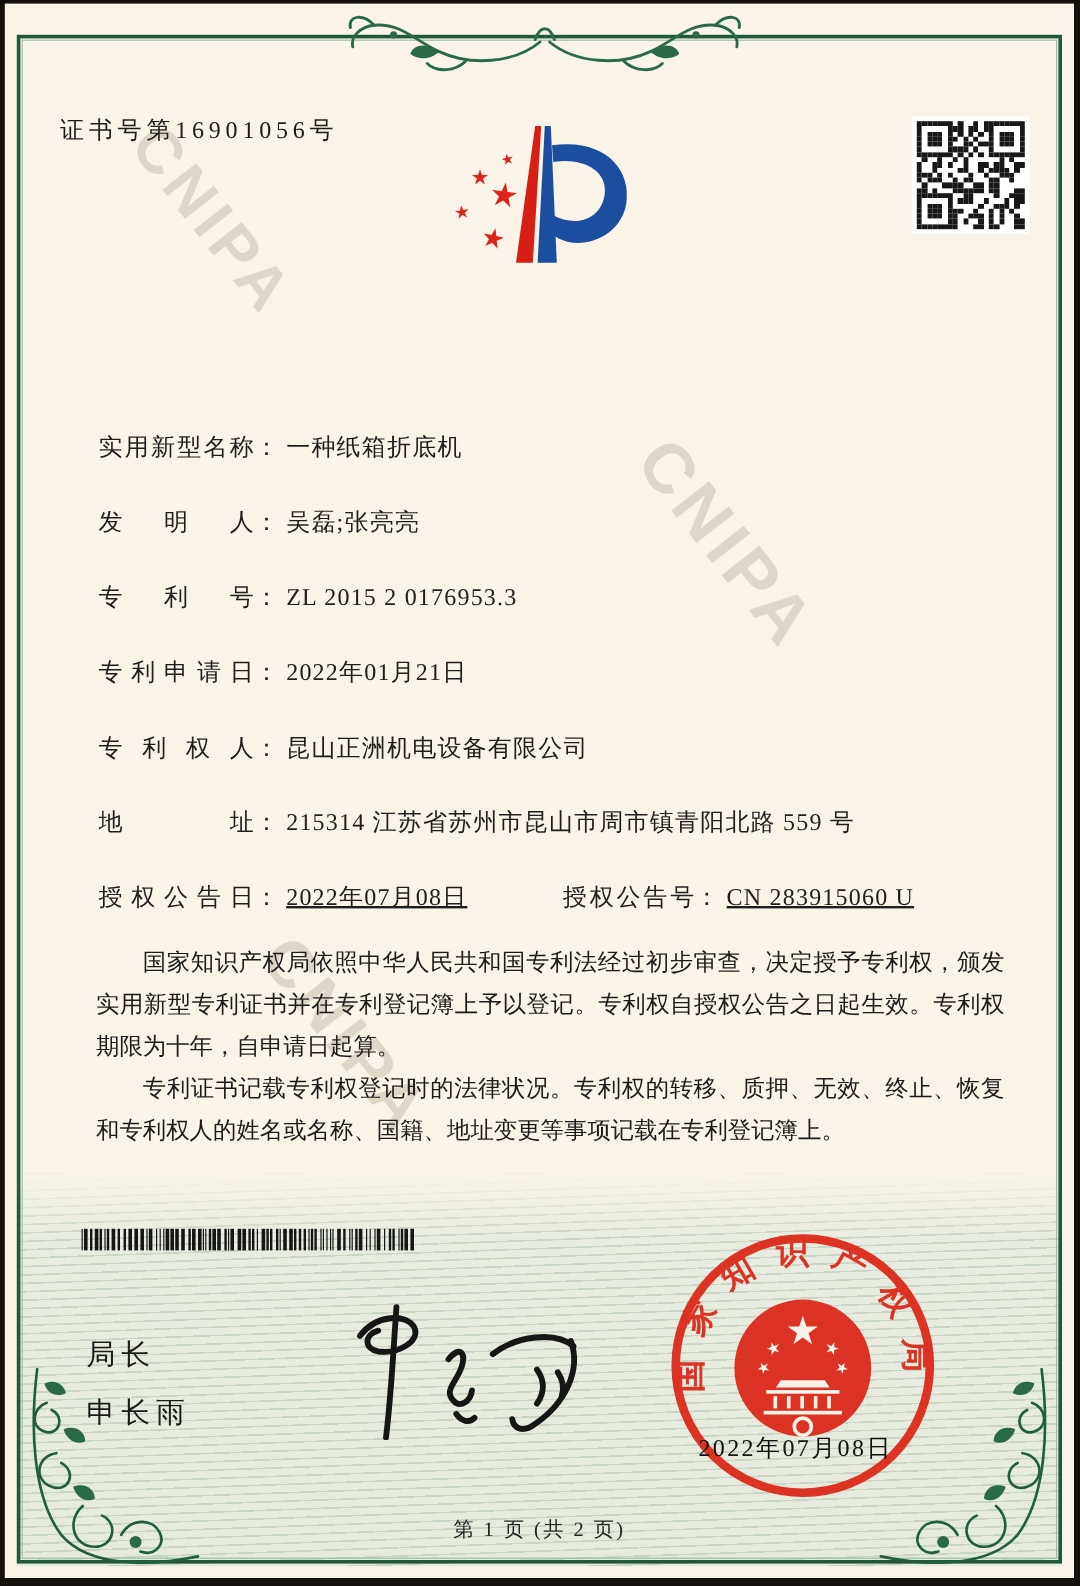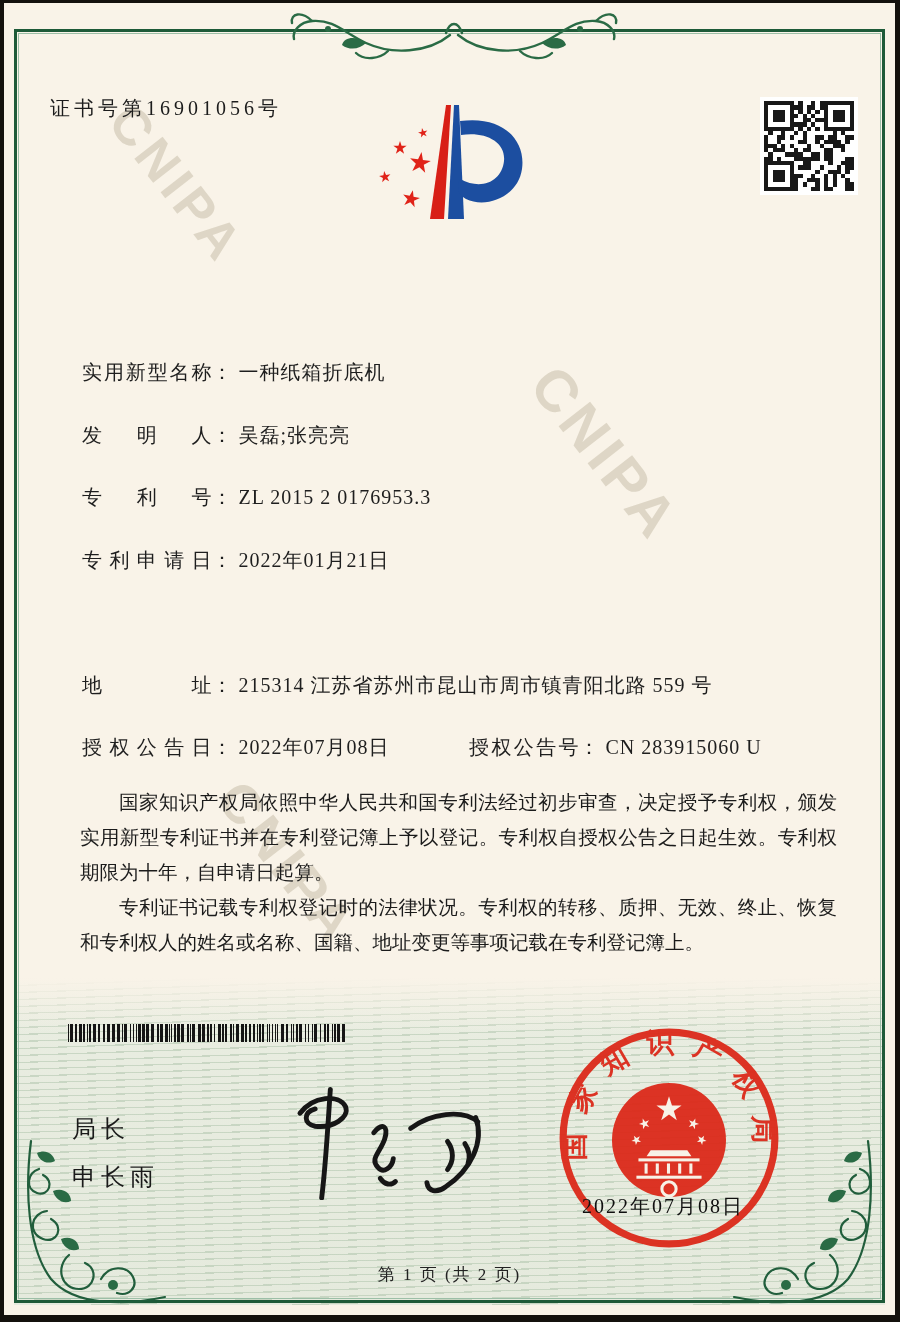--- a/index.html
+++ b/index.html
@@ -37,21 +37,21 @@
   .qr-grid div.on{background:#181818;}
 
   .title{position:absolute;left:0;right:0;top:226px;z-index:5;margin:0;text-align:center;
       font-size:47px;font-weight:900;letter-spacing:13px;color:#111;}
 
   .frow{position:absolute;left:78px;right:56px;z-index:5;font-size:20px;color:#1e1e1e;letter-spacing:0.5px;}
   .r1{top:356px;} .r2{top:419px;} .r3{top:481px;} .r4{top:544px;} .r5{top:607px;} .r6{top:669px;} .r7{top:731px;position:absolute;}
   .flabel{display:inline-block;width:130px;text-align:justify;text-align-last:justify;vertical-align:top;}
   .fcolon{display:inline-block;margin-right:6px;}
   .fvalue{letter-spacing:1px;}
-  .pair{white-space:nowrap;}
+  .pair{white-space:nowrap;text-decoration:underline;}
   .pair2{position:absolute;left:387px;top:0;}
   .pair2 .flabel{width:110px;}
 
   .paras{position:absolute;left:76px;right:58px;top:782px;z-index:5;font-size:19.5px;line-height:35px;
       color:#1b1b1b;text-align:justify;}
   .paras p{margin:0;text-indent:2em;}
 
   .barcode{position:absolute;left:64px;top:1021px;width:287px;height:18px;z-index:5;display:flex;align-items:stretch;}
   .barcode div{background:#151515;}
   .barcode span{background:transparent;}
@@ -602,20 +602,23 @@
     </div>
     <div class="frow r2">
       <span class="flabel">发明人</span><span class="fcolon">：</span><span class="fvalue">吴磊;张亮亮</span>
     </div>
     <div class="frow r3">
       <span class="flabel">专利号</span><span class="fcolon">：</span><span class="fvalue">ZL 2015 2 0176953.3</span>
     </div>
     <div class="frow r4">
       <span class="flabel">专利申请日</span><span class="fcolon">：</span><span class="fvalue">2022年01月21日</span>
     </div>
+    <div class="frow r5">
+      <span class="flabel">专利权人</span><span class="fcolon">：</span><span class="fvalue">昆山正洲机电设备有限公司</span>
+    </div>
     <div class="frow r6">
       <span class="flabel">地址</span><span class="fcolon">：</span><span class="fvalue">215314 江苏省苏州市昆山市周市镇青阳北路 559 号</span>
     </div>
     <div class="frow r7">
       <span class="pair">
         <span class="flabel">授权公告日</span><span class="fcolon">：</span><span class="fvalue">2022年07月08日</span>
       </span>
       <span class="pair pair2">
         <span class="flabel">授权公告号</span><span class="fcolon">：</span><span class="fvalue">CN 283915060 U</span>
       </span>

